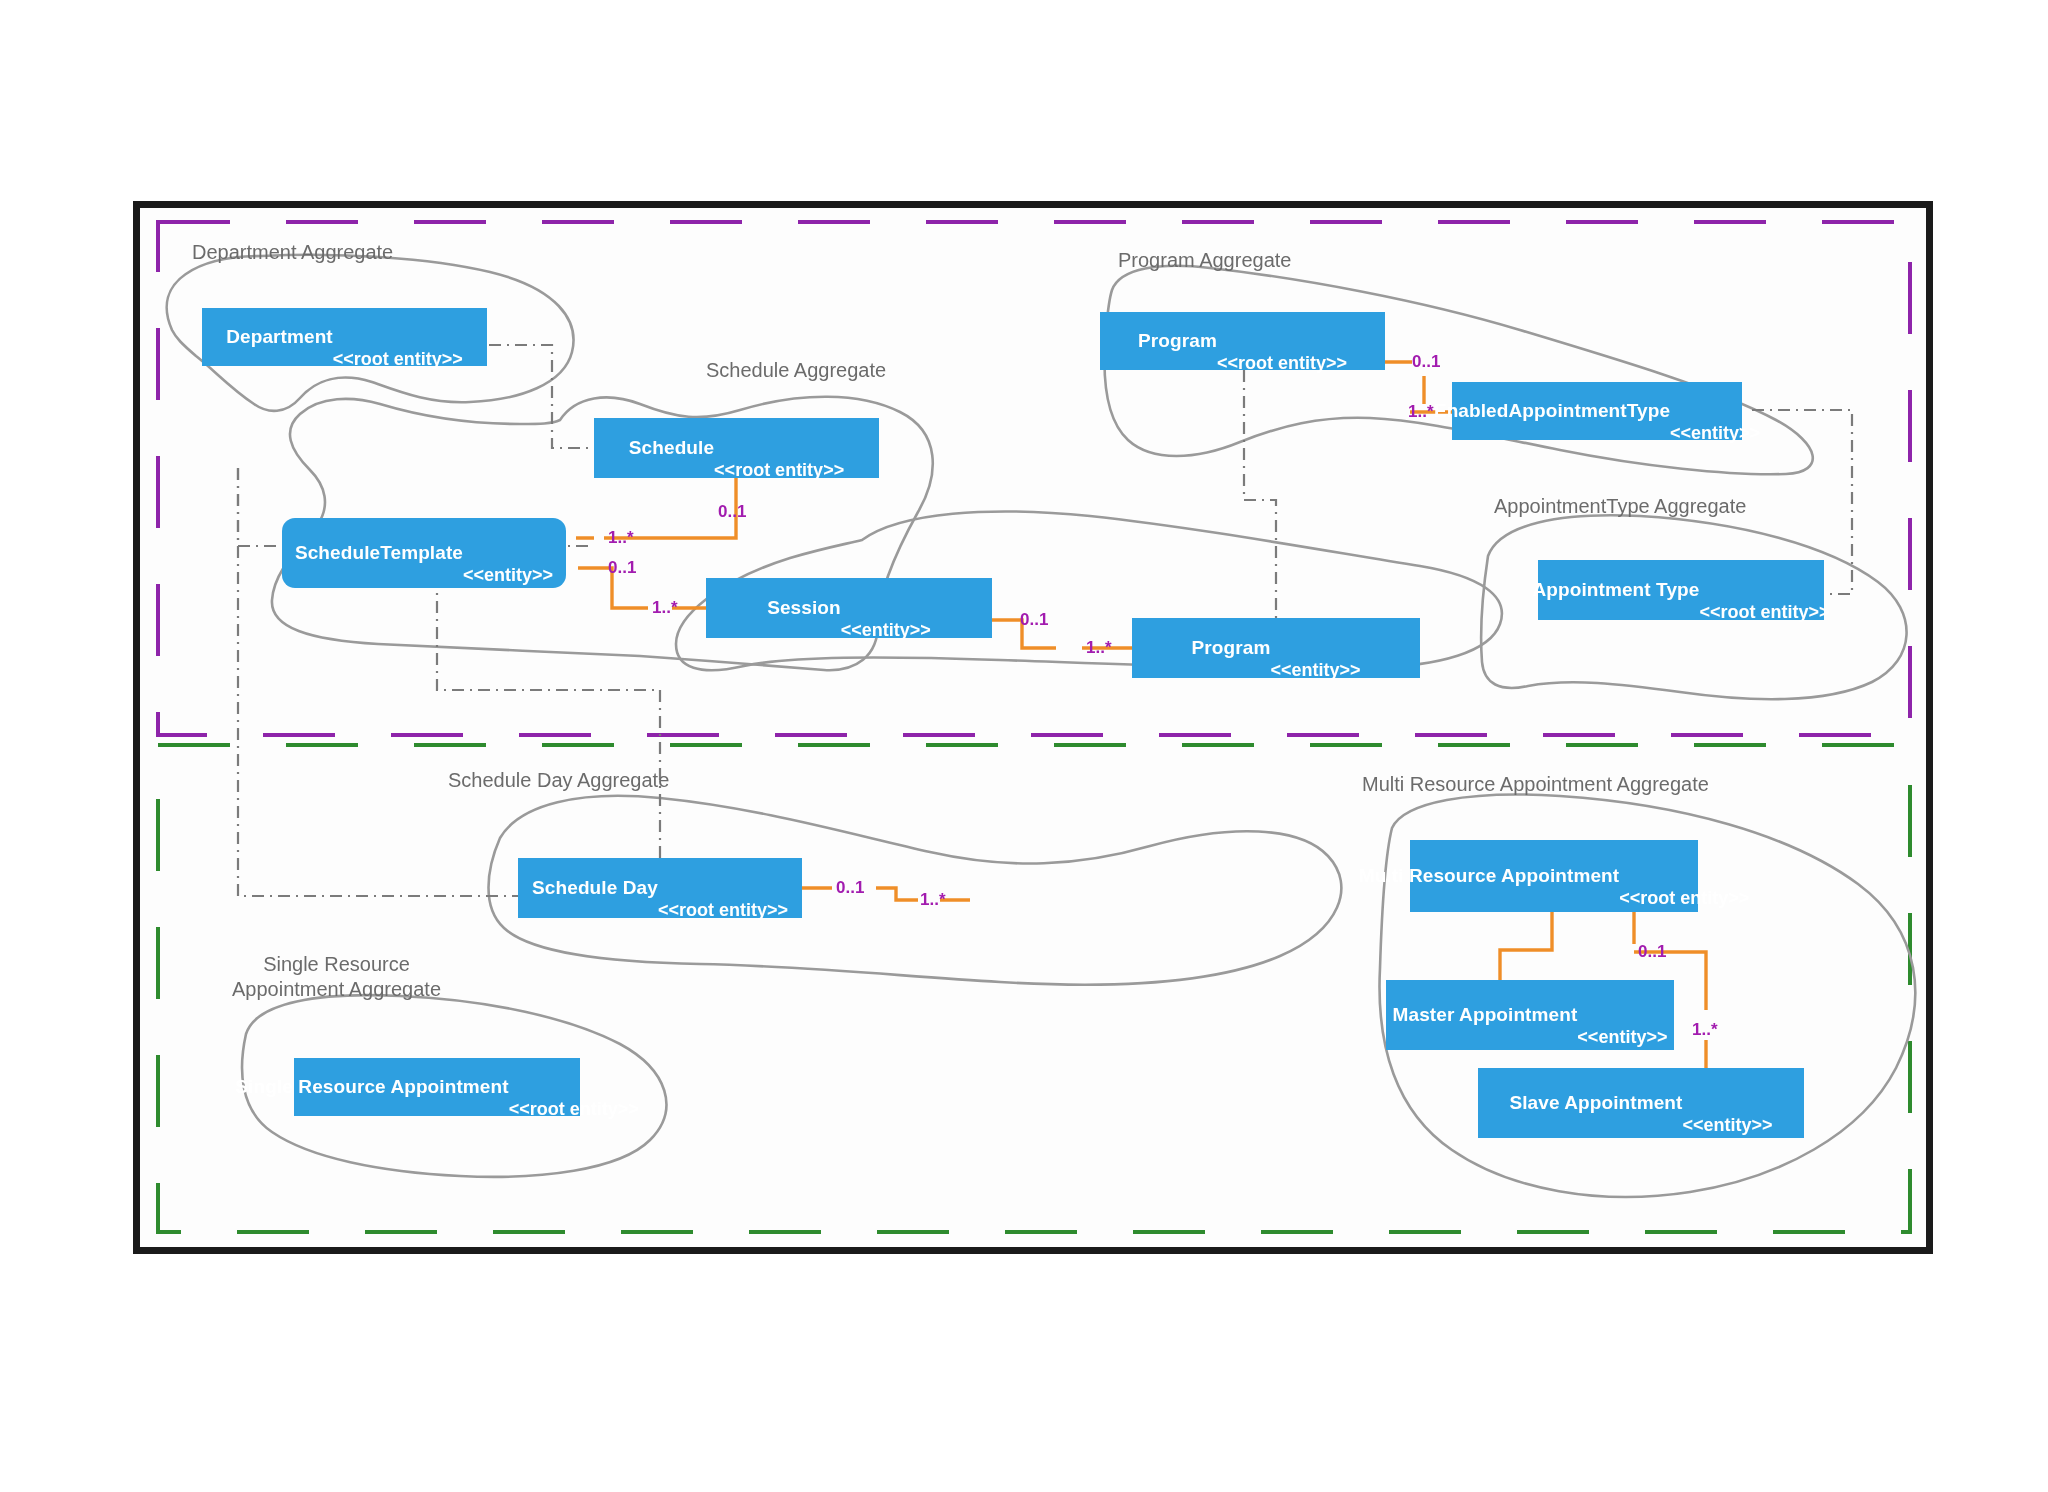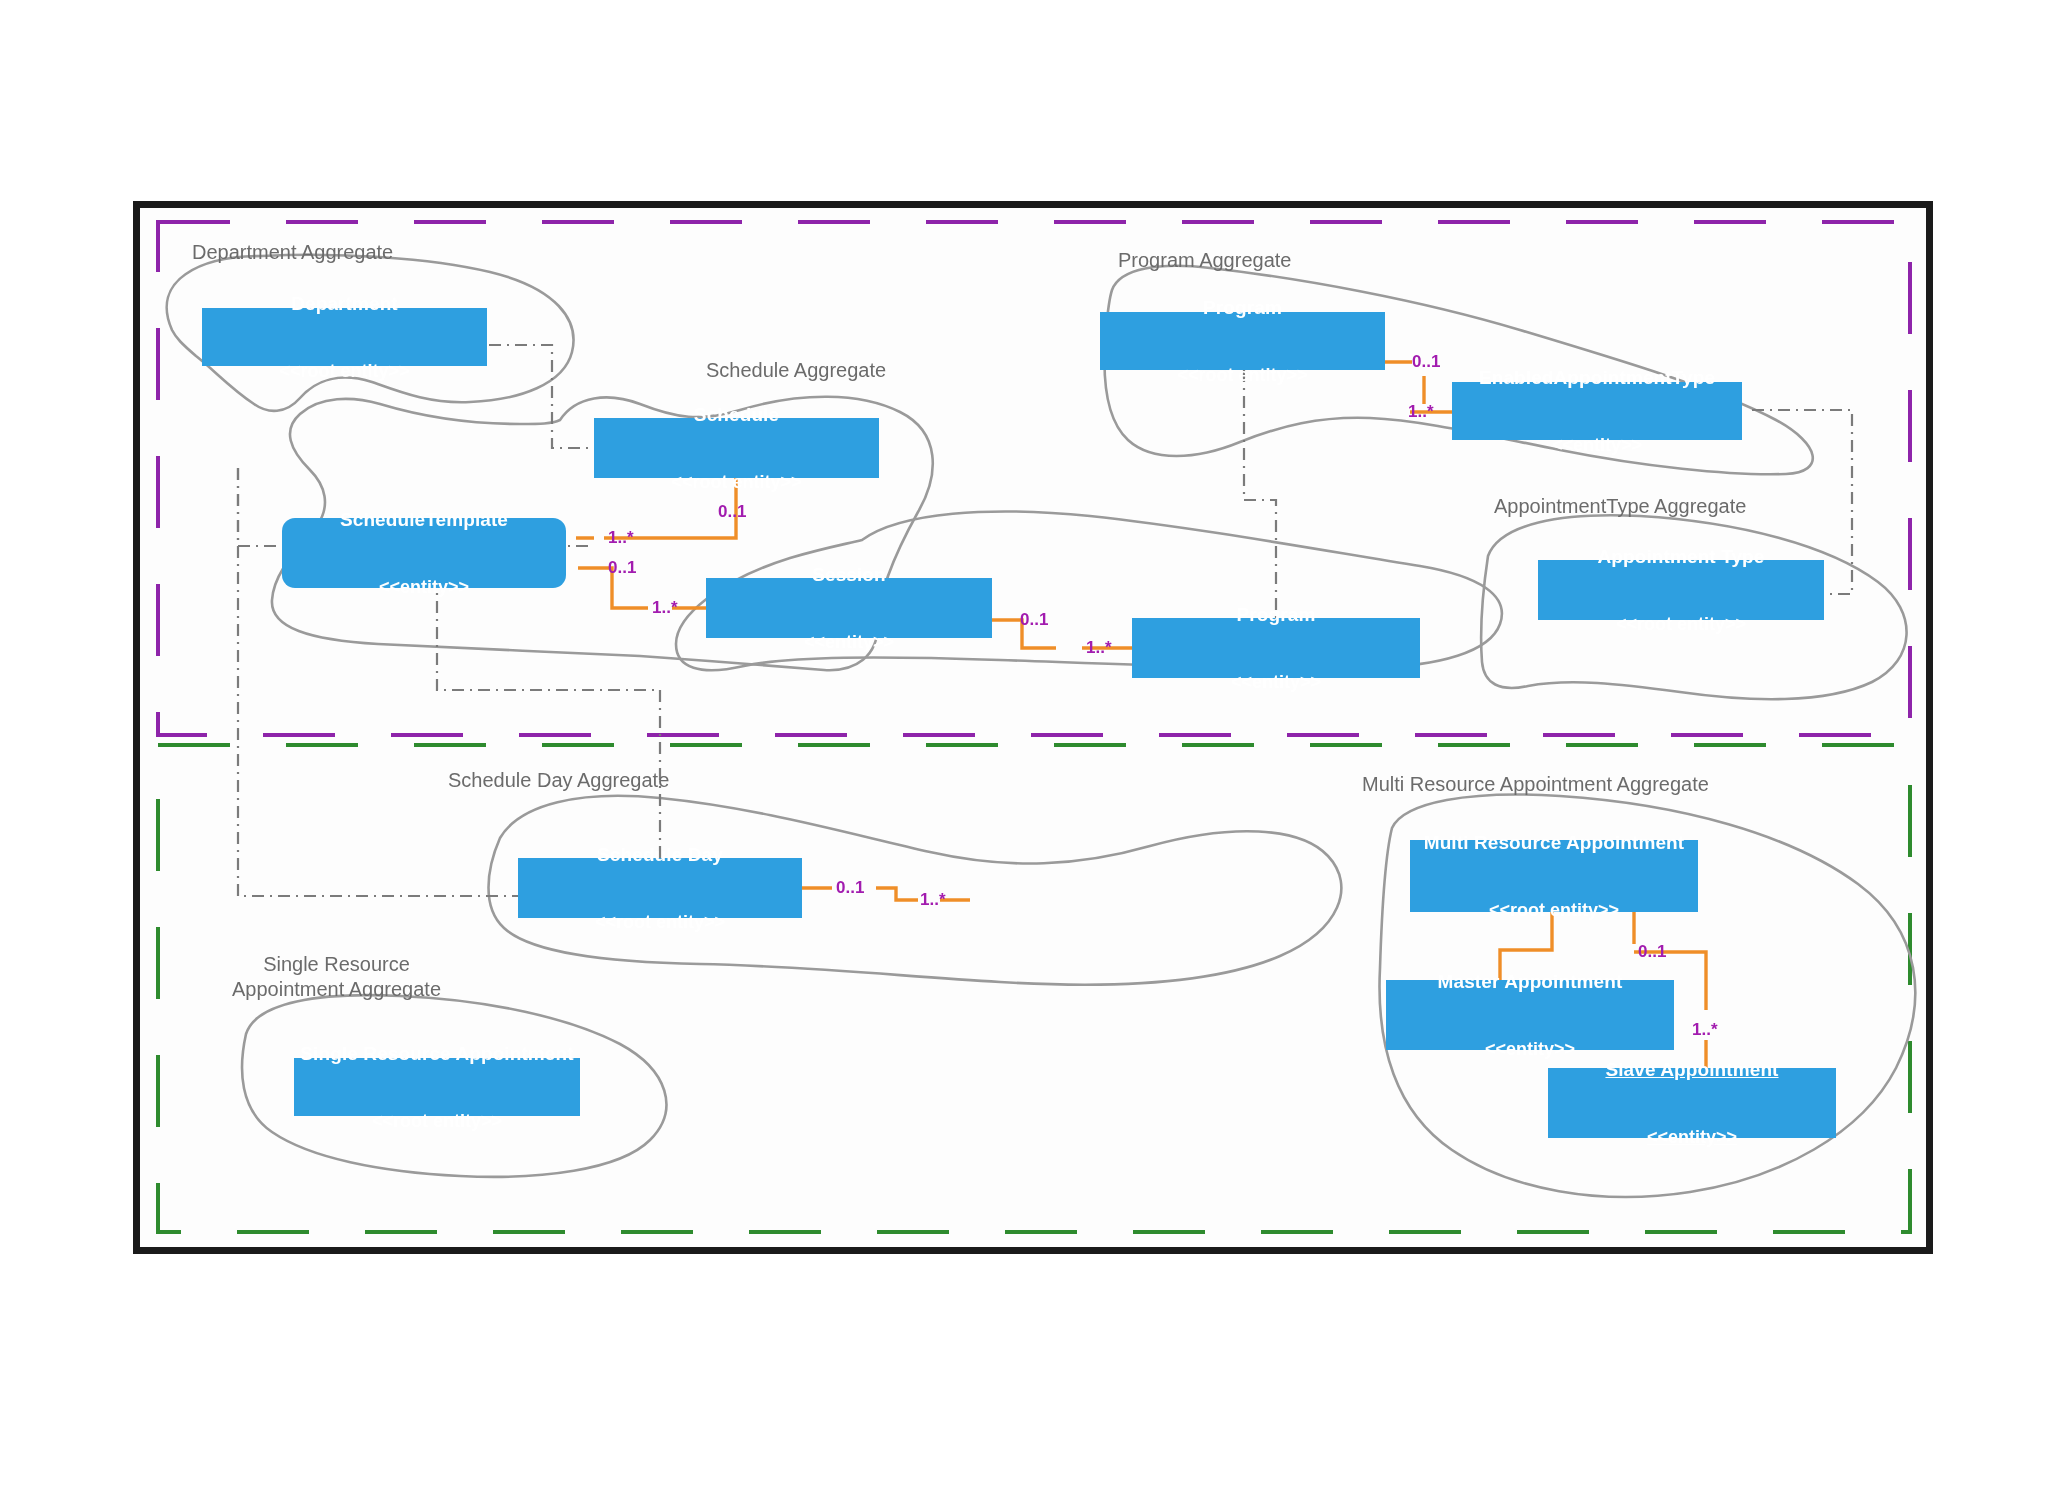--- a/index.html
+++ b/index.html
@@ -37,21 +37,21 @@
     width: 2048px;
     height: 1492px;
     pointer-events: none;
   }
   
   .entity {
     position: absolute;
     background: #2e9fe0;
     color: #ffffff;
     display: flex;
-    flex-direction: column;
+    flex-direction: row;
     align-items: center;
     justify-content: center;
     text-align: center;
     font-weight: bold;
     line-height: 1.25;
     box-sizing: border-box;
     z-index: 5;
   }
   .entity .ename {
     font-size: 19px;
@@ -251,21 +251,21 @@
   <div class="entity" style="left:1410px; top:840px; width:288px; height:72px;">
     <span class="ename">Multi Resource Appointment</span>
     <span class="estereo">&lt;&lt;root entity&gt;&gt;</span>
   </div>
 
   <div class="entity" style="left:1386px; top:980px; width:288px; height:70px;text-align:right;">
     <span class="ename">Master Appointment</span>
     <span class="estereo">&lt;&lt;entity&gt;&gt;</span>
   </div>
 
-  <div class="entity" style="left:1548px; top:1068px; width:288px; height:70px;text-decoration:underline;">
+  <div class="entity" style="left:1478px; top:1068px; width:326px; height:70px;">
     <span class="ename">Slave Appointment</span>
     <span class="estereo">&lt;&lt;entity&gt;&gt;</span>
   </div>
 
   <div class="card" style="left:718px; top:502px;">0..1</div>
 
   <div class="card" style="left:608px; top:528px;">1..*</div>
 
   <div class="card" style="left:608px; top:558px;">0..1</div>
 

